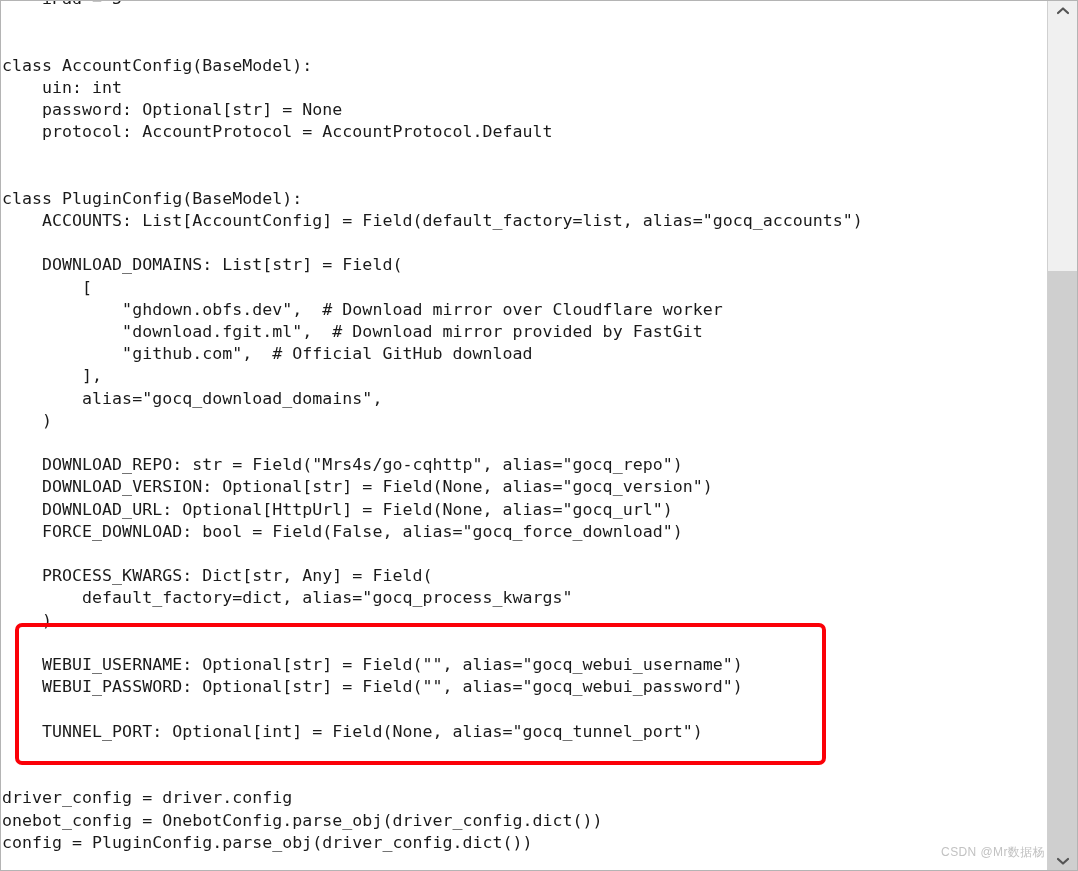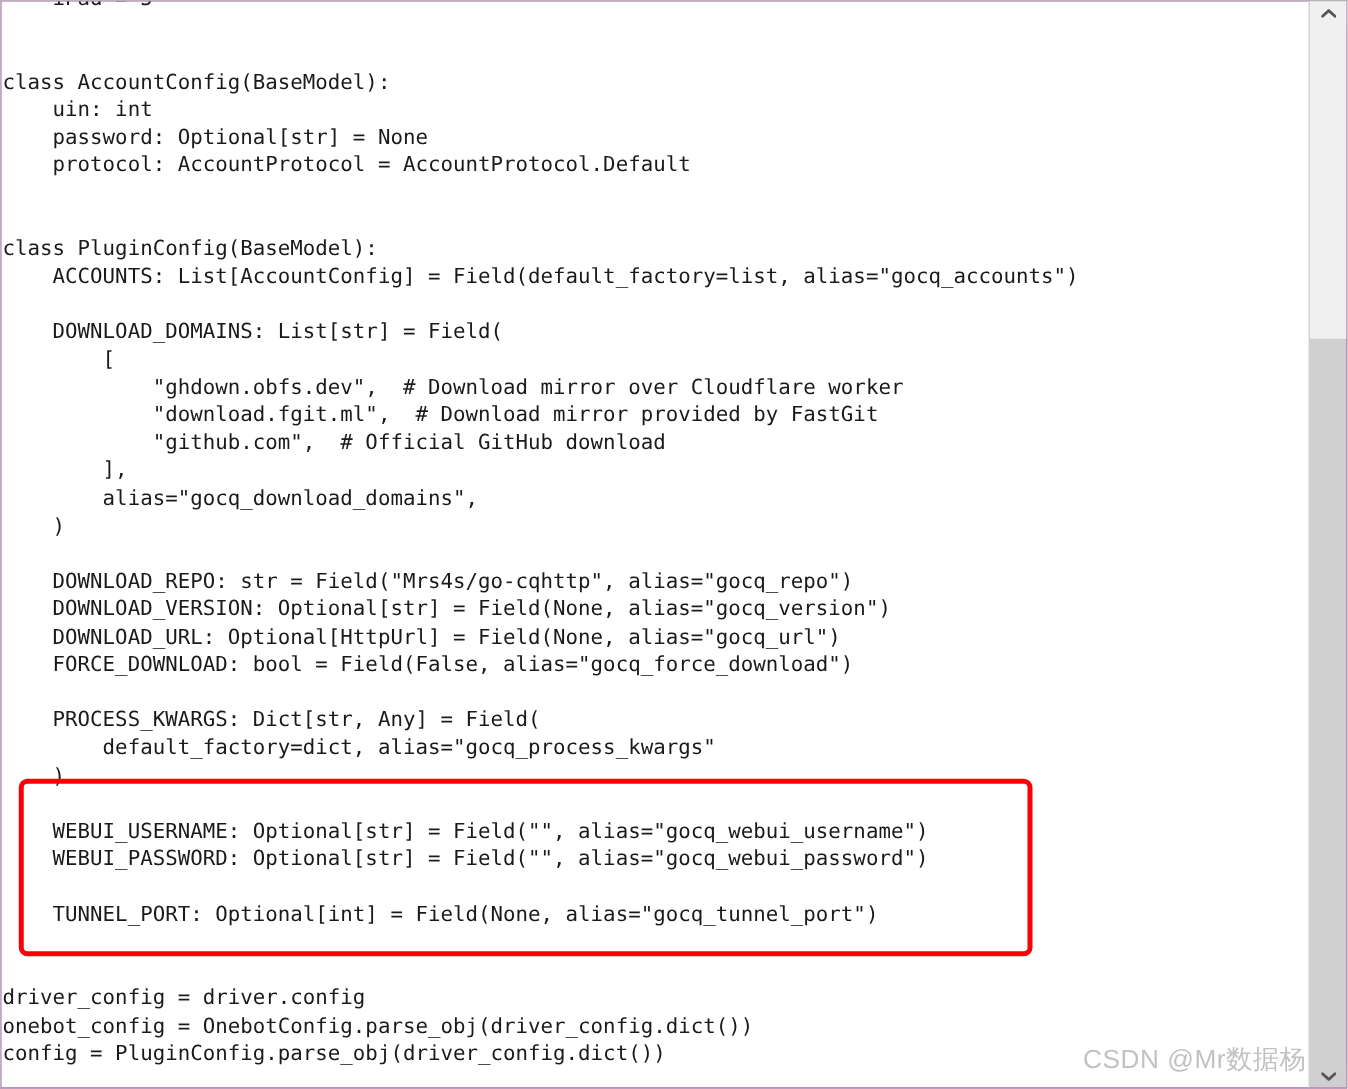--- a/index.html
+++ b/index.html
@@ -92,21 +92,21 @@
     height: 270px;
     background: #f0f0f0;
   }
 
   
   .watermark {
     position: absolute;
     right: 32px;
     bottom: 9px;
     font-family: "Liberation Sans", sans-serif;
-    font-size: 21px;
+    font-size: 12px;
     color: #c2c2c2;
     letter-spacing: 0.4px;
     white-space: nowrap;
     margin-left: 34px;
   }
 </style>
 </head>
 <body>
 
 <div class="screenshot">

